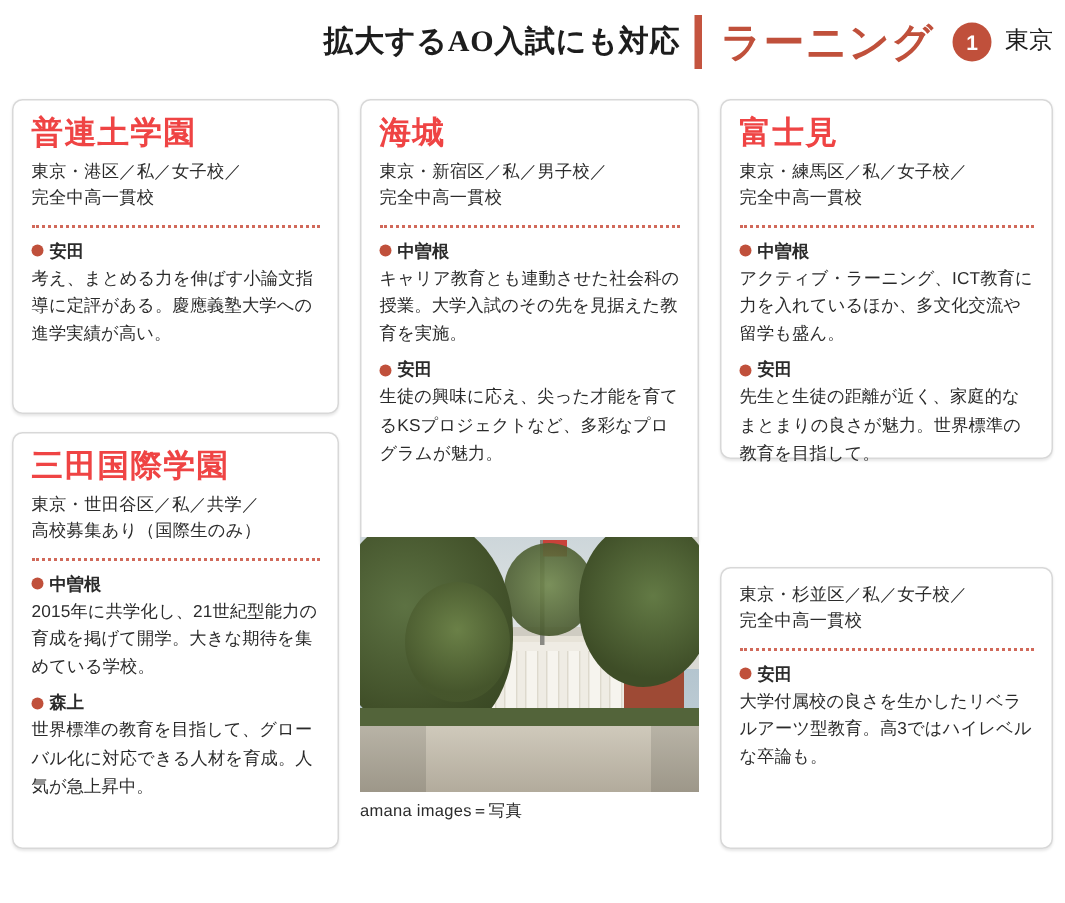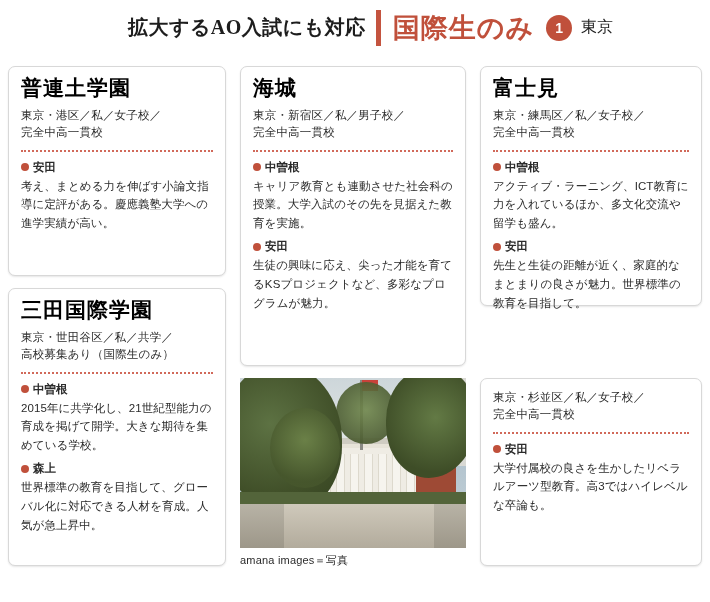--- a/index.html
+++ b/index.html
@@ -17,21 +17,21 @@
     background: #fff;
   }
 
   
   .header {
     position: absolute;
     left: 0; top: 0;
     width: 710px; height: 56px;
     display: flex;
     align-items: center;
-    justify-content: center;
+    justify-content: flex-end;
     padding-right: 8px;
     padding-left: 39px;
   }
   .header-lead {
     font-family: "Liberation Serif", serif;
     font-size: 20px;
     font-weight: bold;
     color: #1d1d1d;
     letter-spacing: 0.5px;
     margin-right: 10px;
@@ -73,21 +73,21 @@
     background: #ffffff;
     border: 1px solid #d8d8d8;
     border-radius: 7px;
     box-shadow: 0 1px 2px rgba(0,0,0,0.10);
     padding: 10px 12px 10px 12px;
   }
   .school-name {
     font-family: "Liberation Serif", serif;
     font-size: 21px;
     font-weight: bold;
-    color: #000000;
+    color: #ef4444;
     line-height: 1.1;
     letter-spacing: 1px;
     margin-bottom: 7px;
   }
   .school-meta {
     font-size: 11.5px;
     line-height: 1.5;
     color: #2b2b2b;
     letter-spacing: 0.2px;
     padding-bottom: 8px;
@@ -124,21 +124,21 @@
   
   #card-futenma { left: 8px;   top: 66px;  width: 218px; height: 210px; }
   #card-mita    { left: 8px;   top: 288px; width: 218px; height: 278px; }
   #card-kaijo   { left: 240px; top: 66px;  width: 226px; height: 300px; }
   #card-fujimi  { left: 480px; top: 66px;  width: 222px; height: 240px; }
   #card-rikkyo  { left: 480px; top: 378px; width: 222px; height: 188px; }
 
   
   #photo-block {
     position: absolute;
-    left: 240px; top: 378px;
+    left: 240px; top: 358px;
     width: 252px;
   }
   .photo {
     position: relative;
     width: 226px; height: 170px;
     overflow: hidden;
     background: linear-gradient(#9fb6c6, #c8d3d8);
   }
   .photo .sky {
     position: absolute; left: 0; top: 0; width: 100%; height: 42%;
@@ -220,21 +220,21 @@
   }
 </style>
 </head>
 <body>
 
 <div id="page">
 
   <div class="header">
     <div class="header-lead">拡大するAO入試にも対応</div>
     <div class="header-bar"></div>
-    <div class="header-title">国際生のみ</div>
+    <div class="header-title">ラーニング</div>
     <div class="header-num">1</div>
     <div class="header-region">東京</div>
   </div>
 
   <div class="card" id="card-futenma">
     <div class="school-name">普連土学園</div>
     <div class="school-meta" style="white-space: pre-line;">東京・港区／私／女子校／
 完全中高一貫校</div>
     <div class="dotted"></div>
     <div class="comment">

